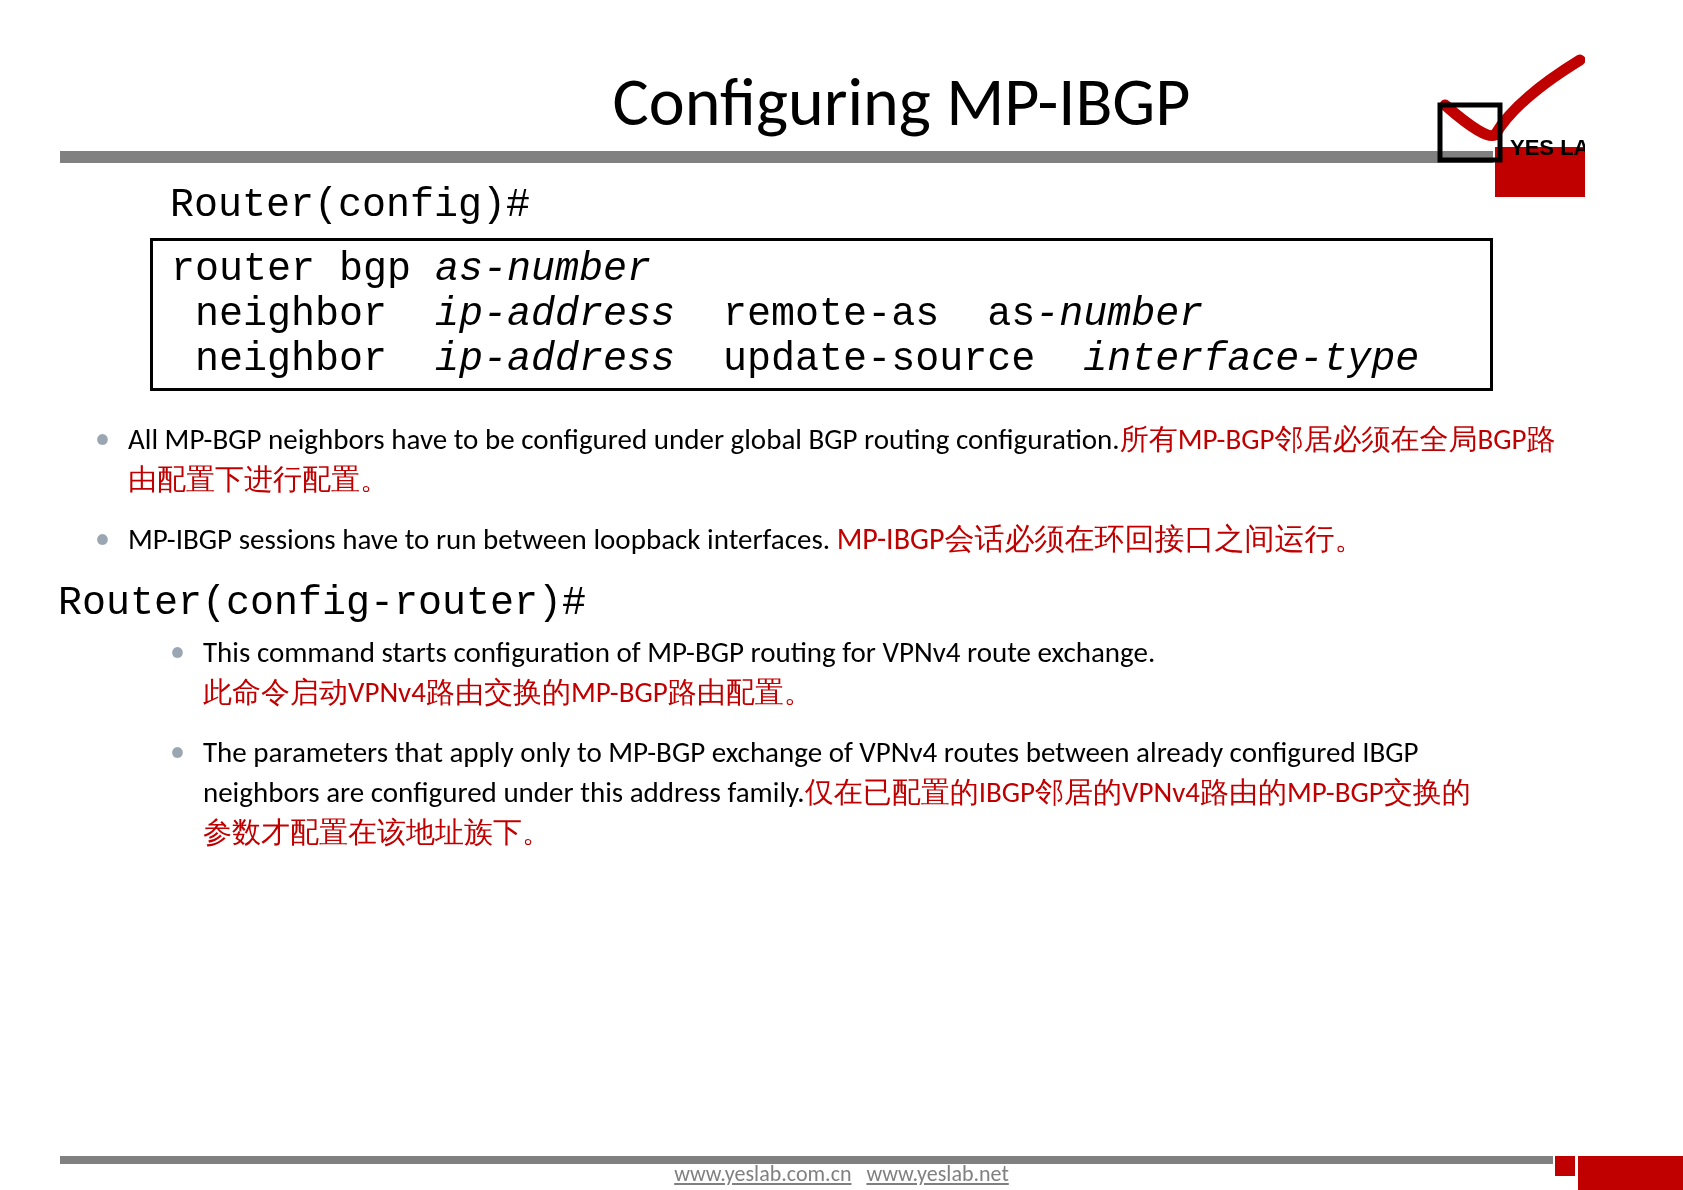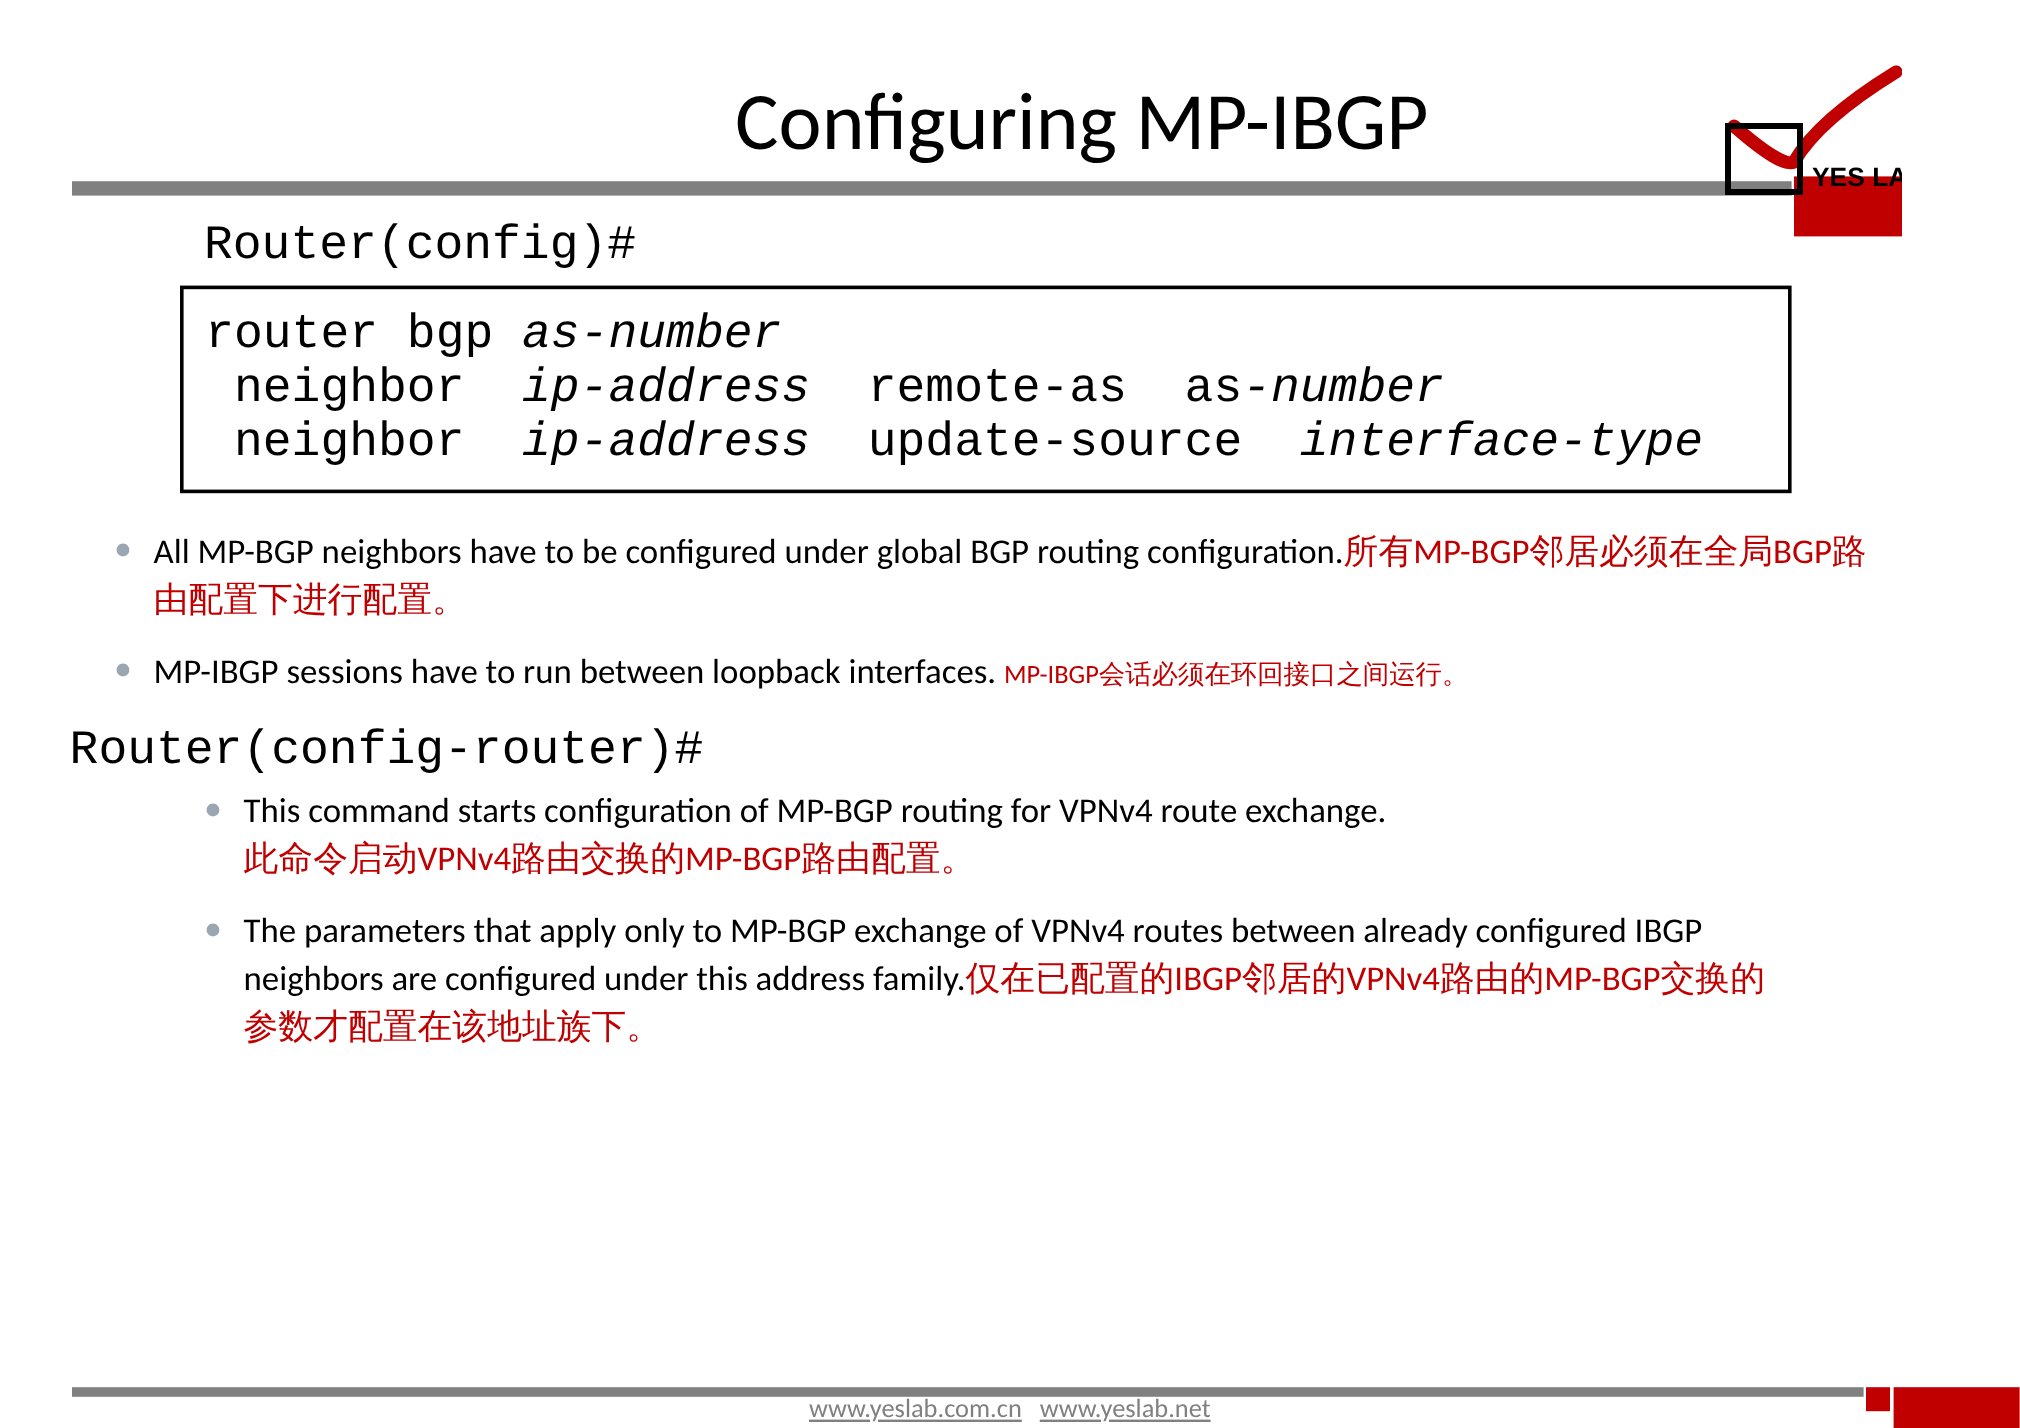--- a/index.html
+++ b/index.html
@@ -67,21 +67,21 @@
     }
     .prompt2 {
       margin-left: 58px;
       margin-top: 22px;
       margin-bottom: 6px;
     }
     .code-box {
       border: 3px solid #000;
       margin-left: 150px;
       margin-right: 190px;
-      padding: 16px 18px;
+      padding: 6px 18px;
       margin-bottom: 28px;
     }
     .code-box2 {
       border: 3px solid #000;
       margin-left: 150px;
       margin-right: 190px;
       padding: 6px 18px;
       margin-bottom: 20px;
     }
     .code-line { white-space: pre; }
@@ -106,21 +106,21 @@
       margin-right: 18px;
       line-height: 38px;
     }
     .bullet-text {
       font-size: 29px;
       line-height: 40px;
       color: #000;
       font-family: Calibri, Arial, "Microsoft YaHei", sans-serif;
     }
     .red { color: #c00000; }
-    .red-sm { color: #c00000; font-size: 22px; }
+    .red-sm { color: #c00000; font-size: 30px; }
     .footer {
       position: absolute;
       bottom: 0;
       left: 0;
       right: 0;
       height: 34px;
       display: flex;
     }
     .footer-bar {
       height: 8px;

